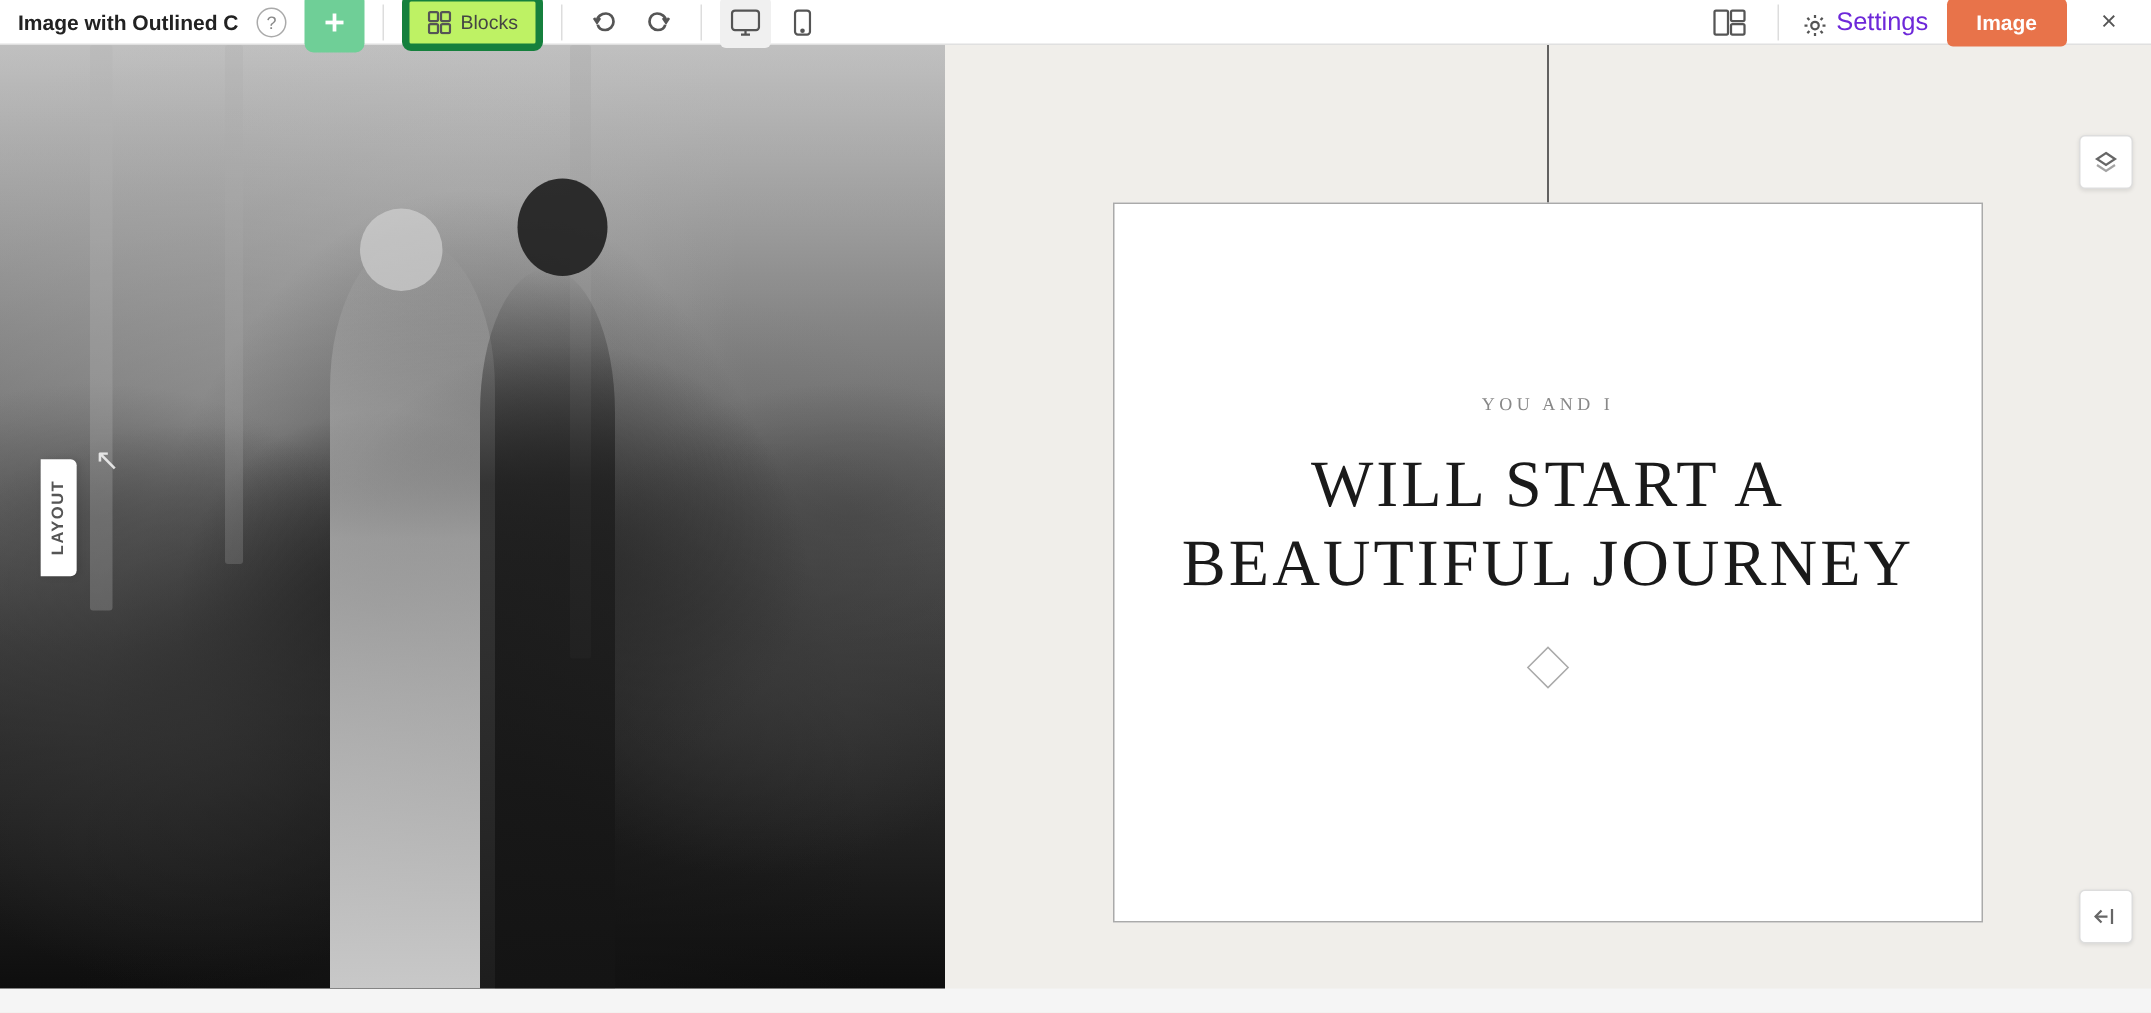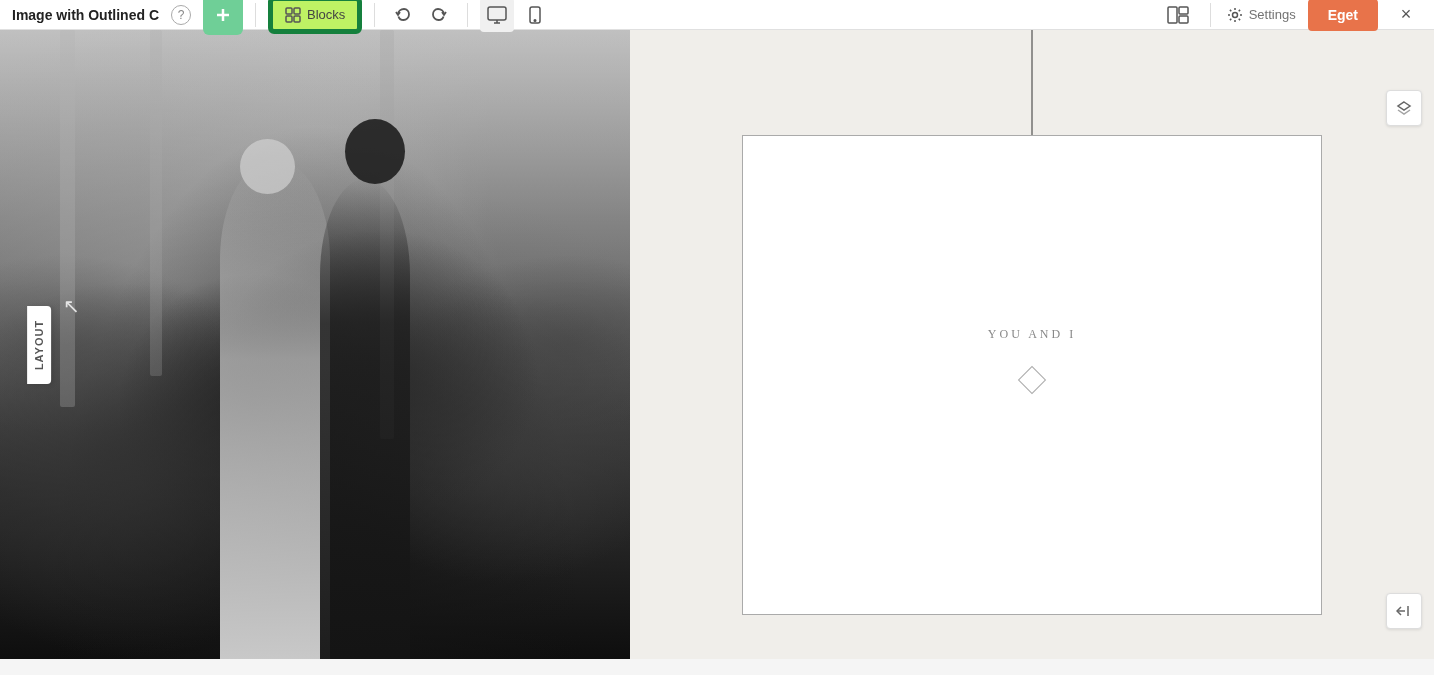--- a/index.html
+++ b/index.html
@@ -73,22 +73,22 @@
     .topbar-right {
       margin-left: auto;
       display: flex; align-items: center; gap: 12px;
     }
     .topbar-layout-icon {
       width: 32px; height: 32px;
       display: flex; align-items: center; justify-content: center;
       cursor: pointer; color: #555;
     }
     .topbar-settings-btn {
-      display: flex; align-items: flex-start; gap: 6px;
-      font-size: 13px; color: #737373; cursor: pointer;
+      display: flex; align-items: flex-end; gap: 6px;
+      font-size: 17px; color: #6d28d9; cursor: pointer;
     }
     .save-btn {
       background: #e8734a;
       color: #fff;
       border: none;
       padding: 8px 20px;
       border-radius: 4px;
       font-size: 14px;
       font-weight: 600;
       cursor: pointer;
@@ -348,21 +348,21 @@
     <div class="topbar-divider"></div>
 
     <div class="topbar-settings-btn">
       <svg width="16" height="16" viewBox="0 0 16 16" fill="none" stroke="#555" stroke-width="1.5">
         <circle cx="8" cy="8" r="2.5"></circle>
         <path d="M8 1v2M8 13v2M1 8h2M13 8h2M2.9 2.9l1.4 1.4M11.7 11.7l1.4 1.4M2.9 13.1l1.4-1.4M11.7 4.3l1.4-1.4"></path>
       </svg>
       <span>Settings</span>
     </div>
 
-    <button class="save-btn">Eget</button>
+    <button class="save-btn">Image</button>
 
     <div class="close-btn">
       <span>×</span>
     </div>
   </div>
 </div>
 
 <div class="main-content">
 
   <div class="left-panel">
@@ -400,20 +400,24 @@
       <span>LAYOUT</span>
     </div>
 
     <div class="cursor-indicator">↖</div>
   </div>
 
   <div class="right-panel">
 
     <div class="content-card">
       <div class="card-subtitle">YOU AND I</div>
+      <div class="card-title">
+        <div>WILL START A</div>
+        <div>BEAUTIFUL JOURNEY</div>
+      </div>
       <div class="diamond-divider"></div>
     </div>
 
     <div class="right-side-btns">
       <div class="side-icon-btn">
         <svg width="16" height="16" viewBox="0 0 16 16" fill="none" stroke="#666" stroke-width="1.5">
           <path d="M8 2L14 6L8 10L2 6L8 2Z"></path>
           <path d="M2 10L8 14L14 10" opacity="0.6"></path>
         </svg>
       </div>

